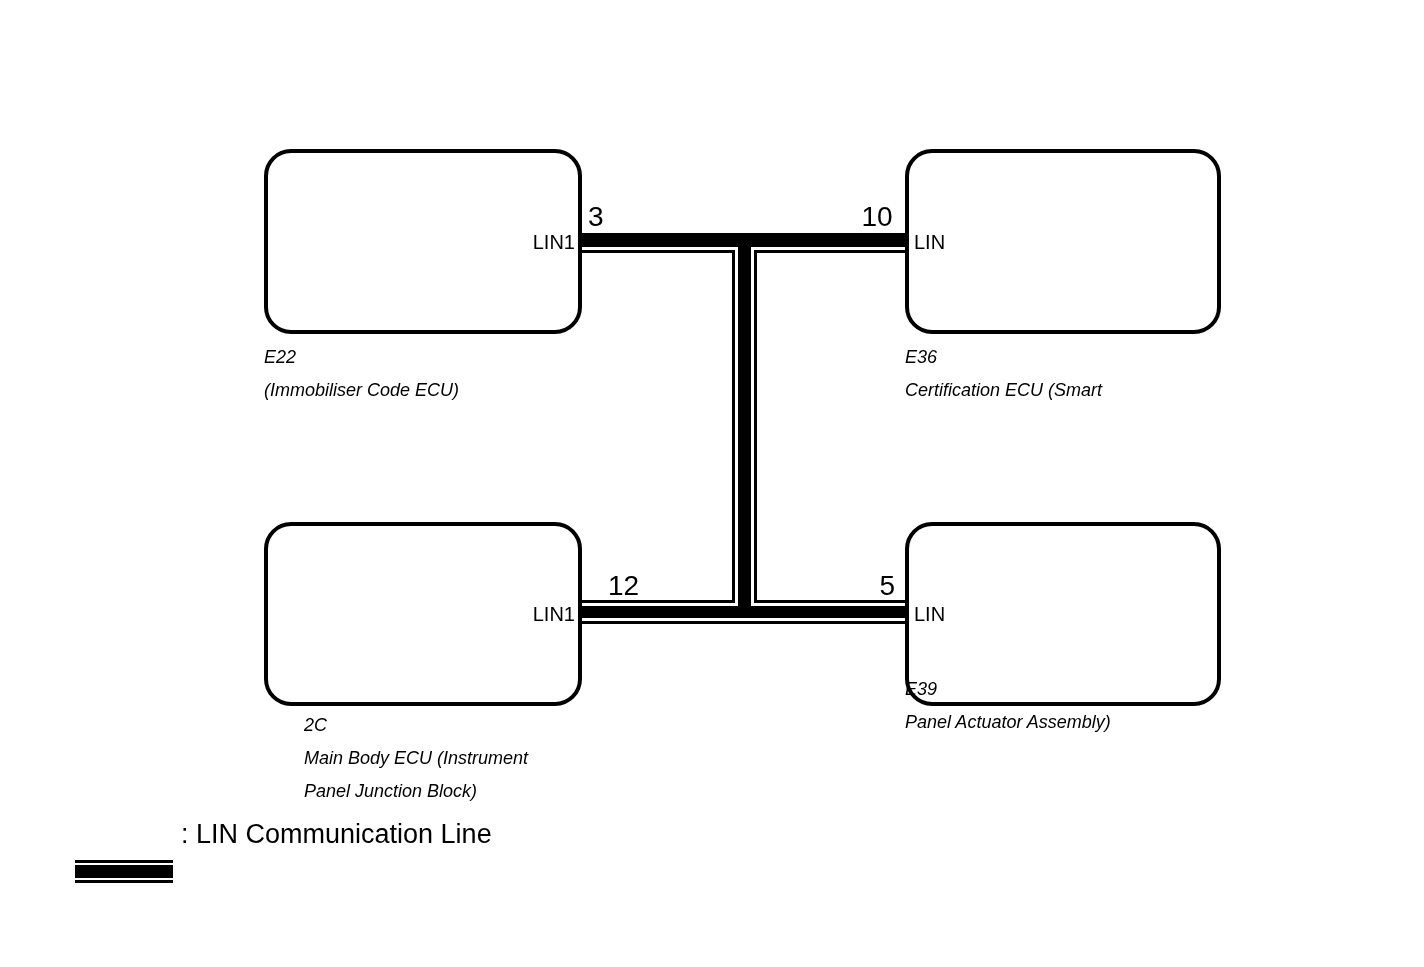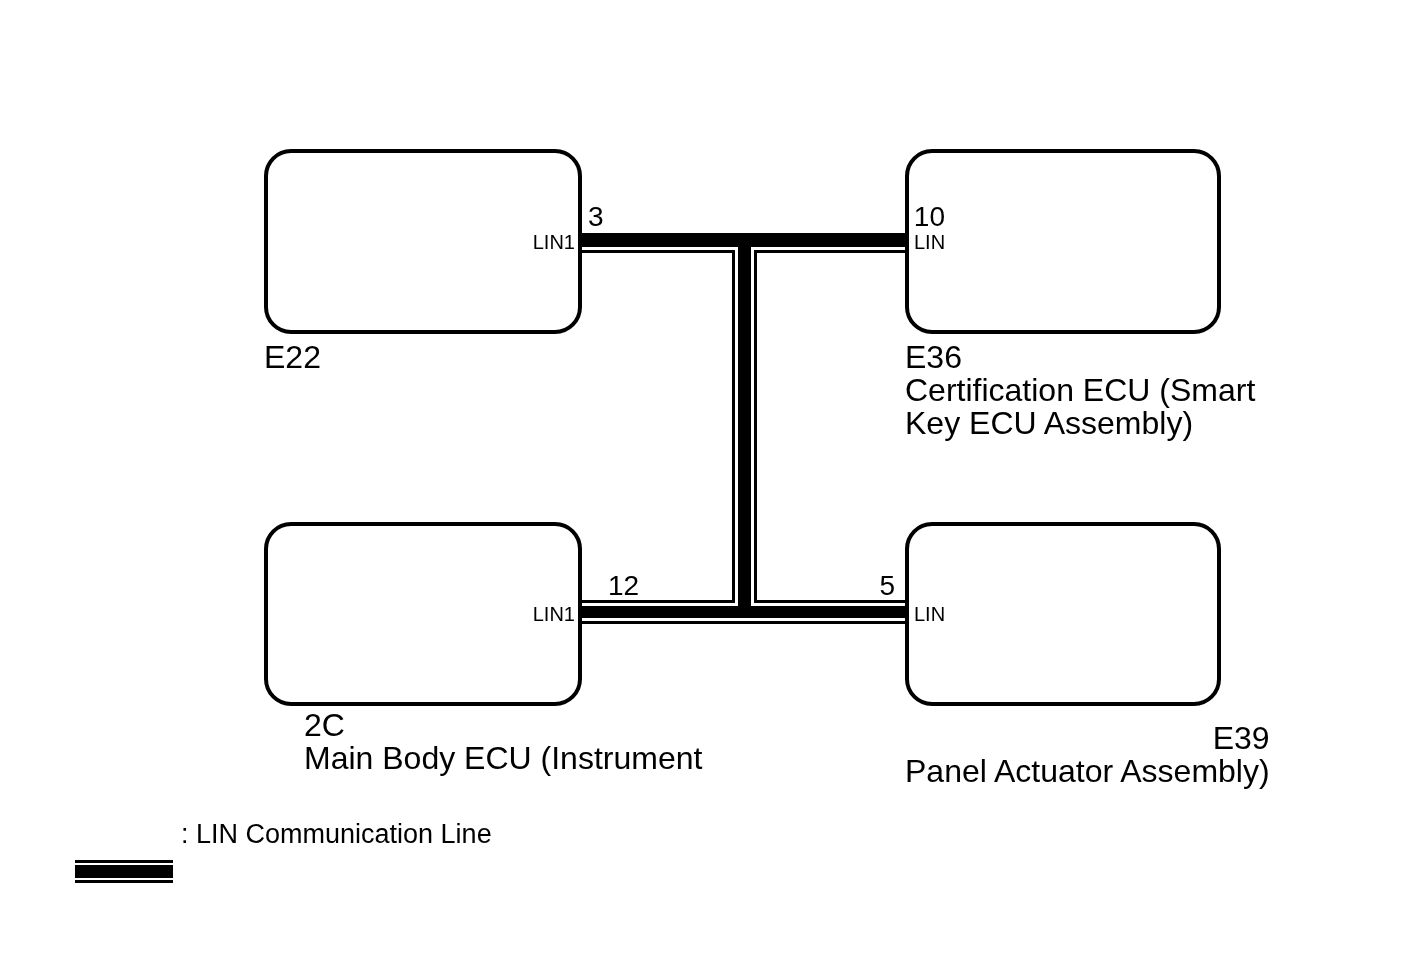--- a/index.html
+++ b/index.html
@@ -29,22 +29,22 @@
     z-index:5;white-space:nowrap;
   }
   .port-label{
     position:absolute;
     font-size:20px;line-height:26px;
     z-index:5;white-space:nowrap;
   }
   .right-align{text-align:right;}
   .node-label{
     position:absolute;
-    font-size:32px;line-height:33px;
-    z-index:5;white-space:nowrap;
+    font-size:18px;line-height:33px;
+    z-index:5;white-space:nowrap;font-style:italic;
   }
   .legend{position:absolute;z-index:5;}
   .legend-swatch{
     position:absolute;left:75px;top:860px;
     width:98px;height:23px;background:var(--bg,#fff);
   }
   .legend-swatch .thin-top{position:absolute;left:0;top:0;width:100%;height:3px;}
   .legend-swatch .thick-mid{position:absolute;left:0;top:5px;width:100%;height:13px;}
   .legend-swatch .thin-bot{position:absolute;left:0;top:20px;width:100%;height:3px;}
   .legend-text{
@@ -70,42 +70,43 @@
   <div class="bar v-part" style="left:738px;top:241px;width:13px;height:371px;"></div>
   <div class="bar v-part" style="left:732px;top:253px;width:3px;height:347px;"></div>
   <div class="bar v-part" style="left:754px;top:253px;width:3px;height:347px;"></div>
 
   <div class="ecu-box" style="left:264px;top:149px;width:318px;height:185px;"></div>
   <div class="ecu-box" style="left:905px;top:149px;width:316px;height:185px;"></div>
   <div class="ecu-box" style="left:264px;top:522px;width:318px;height:184px;"></div>
   <div class="ecu-box" style="left:905px;top:522px;width:316px;height:184px;"></div>
 
   <div class="pin-label" style="left:588px;top:204px;">3</div>
-  <div class="pin-label right-align" style="left:901px;top:204px;width:44px;">10</div>
+  <div class="pin-label right-align" style="left:855px;top:204px;width:44px;text-align:center;">10</div>
   <div class="pin-label" style="left:608px;top:573px;">12</div>
   <div class="pin-label right-align" style="left:855px;top:573px;width:40px;">5</div>
 
   <div class="port-label right-align" style="left:455px;top:229px;width:120px;">LIN1</div>
   <div class="port-label" style="left:914px;top:229px;">LIN</div>
   <div class="port-label right-align" style="left:455px;top:601px;width:120px;">LIN1</div>
   <div class="port-label" style="left:914px;top:601px;">LIN</div>
 
   <div class="node-label" style="left:264px;top:341px;">
     <div>E22</div>
+    <div>(Immobiliser Code ECU)</div>
   </div>
   <div class="node-label" style="left:905px;top:341px;">
     <div>E36</div>
     <div>Certification ECU (Smart</div>
-    <div>Key ECU Assembly)</div>
   </div>
   <div class="node-label" style="left:264px;top:709px;margin-left:40px;">
     <div>2C</div>
     <div>Main Body ECU (Instrument</div>
+    <div>Panel Junction Block)</div>
   </div>
-  <div class="node-label" style="left:905px;top:722px;text-align:right;">
+  <div class="node-label" style="left:905px;top:673px;">
     <div>E39</div>
     <div>Panel Actuator Assembly)</div>
   </div>
 
   <div class="legend">
     <div class="legend-swatch">
       <div class="thin-top bar"></div>
       <div class="thick-mid bar"></div>
       <div class="thin-bot bar"></div>
     </div>

